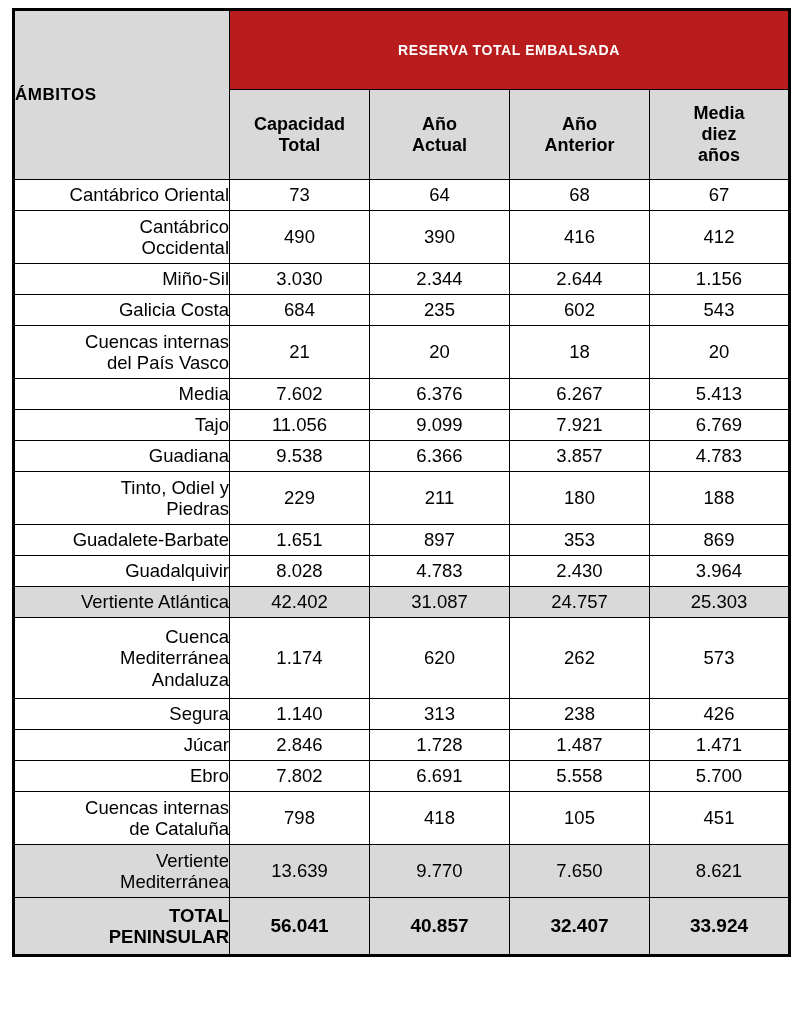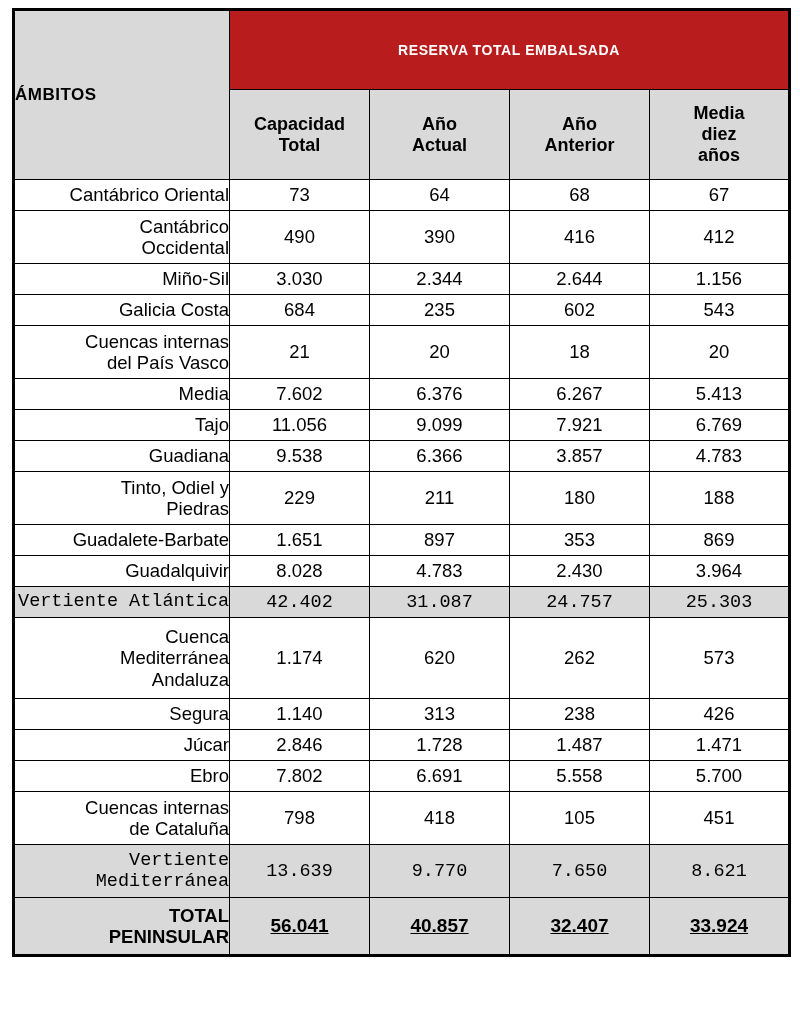--- a/index.html
+++ b/index.html
@@ -66,28 +66,27 @@
     padding: 4px 6px 4px 8px;
     font-size: 18.5px;
     line-height: 1.16;
   }
   td.val {
     text-align: center;
     font-size: 18.5px;
   }
   tr.shaded td {
     background: #d9d9d9;
-    font-family: Liberation Mono, monospace;
   }
   tr.total td {
     background: #d9d9d9;
     font-weight: bold;
   }
   tr.total td.name { font-size: 18.5px; }
-  tr.total td.val { font-size: 19px; text-decoration: underline; }
+  tr.total td.val { font-size: 19px; }
 
   tr.r1 td { height: 30px; }
   tr.r2 td { height: 52px; }
   tr.r3 td { height: 80px; margin-left: 42px; }
   tr.r-total td { height: 56px; }
 </style>
 </head>
 <body>
 
 <div class="page">

